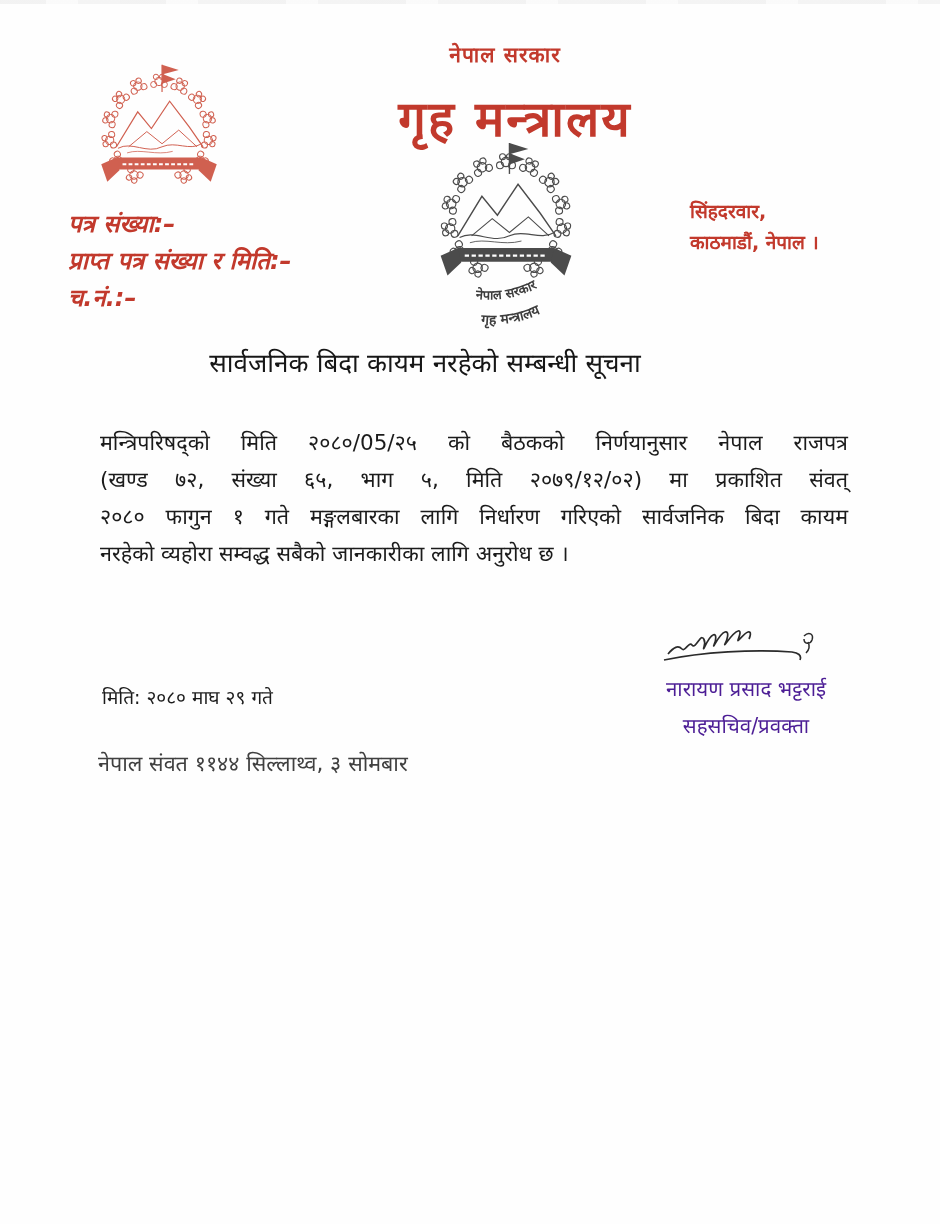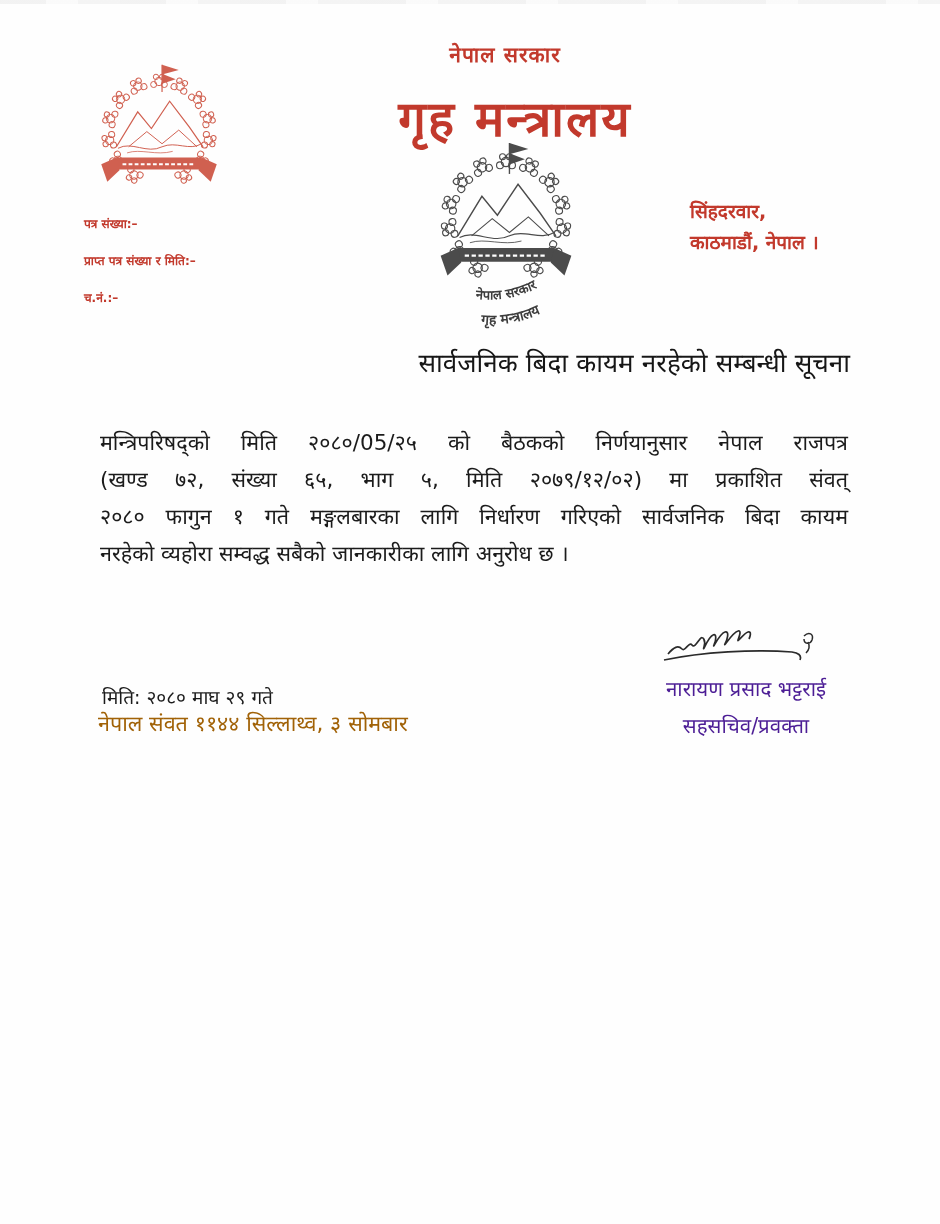--- a/index.html
+++ b/index.html
@@ -24,47 +24,47 @@
   }
   .ministry-title{
     position:absolute;top:84px;left:90px;right:0;
     text-align:center;font-size:49px;font-weight:700;letter-spacing:2px;
   }
   .emblem-left{position:absolute;left:83px;top:58px;}
   .emblem-red{color:#d06050;}
   .emblem-dark{color:#4b4b4b;}
   .emblem-center{position:absolute;left:420px;top:136px;}
   .ref-block{
-    position:absolute;left:84px;top:206px;
-    font-size:12px;font-weight:600;line-height:37px;
+    position:absolute;left:68px;top:206px;
+    font-size:24px;font-weight:600;line-height:37px;font-style:italic;
   }
   .address-block{
     position:absolute;left:690px;top:196px;width:230px;
     font-size:19px;font-weight:600;line-height:31px;
   }
   .notice-title{
     position:absolute;top:344px;left:0;right:90px;
-    text-align:right;font-size:26px;color:#161616;
+    text-align:center;font-size:26px;color:#161616;
   }
   .body-block{
     position:absolute;left:100px;top:424px;width:748px;
     font-size:21.5px;line-height:37px;color:#1b1b1b;
   }
   .body-line{text-align:justify;text-align-last:justify;}
   .body-line.first{padding-left:56px;}
   .body-line.last{text-align-last:left;}
   .sig-block{
     position:absolute;left:612px;top:628px;width:268px;
     text-align:center;color:#4c1d95;
   }
   .sig-scribble{display:block;margin:0 auto 2px auto;}
   .sig-name{font-size:20.5px;}
   .sig-designation{font-size:20.5px;margin-top:9px;}
   .date-line-1{position:absolute;left:102px;top:684px;font-size:19px;color:#1b1b1b;}
-  .date-line-2{position:absolute;left:98px;top:708px;font-size:21.5px;color:#a16207;}
+  .date-line-2{position:absolute;left:98px;top:748px;font-size:21.5px;color:#404040;}
   .defs-holder{position:absolute;width:0;height:0;overflow:hidden;}
 </style>
 </head>
 <body>
 
 <svg class="defs-holder" aria-hidden="true">
   <defs>
     <g id="floret" fill="none" stroke="currentColor" stroke-width="1.3">
       <circle cx="100" cy="30" r="5.5"></circle>
       <circle cx="93" cy="34" r="4"></circle>

